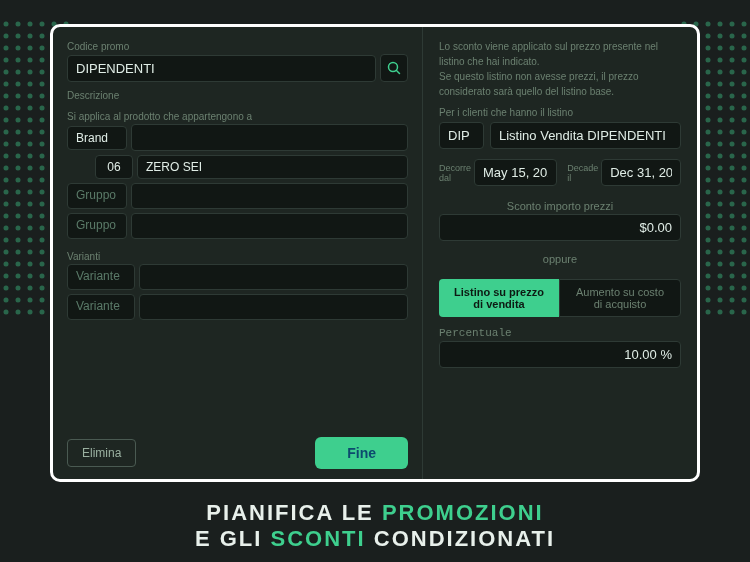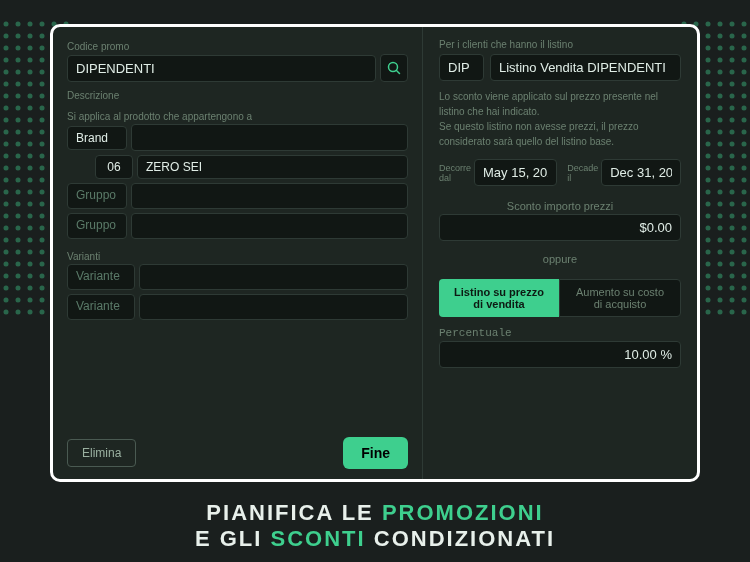--- a/index.html
+++ b/index.html
@@ -233,24 +233,24 @@
       color: #9ab0a0;
       font-size: 12px;
       padding: 6px 14px;
       cursor: pointer;
     }
 
     .fine-btn {
       background: #3ecf8e;
       border: none;
       border-radius: 6px;
-      color: #000000;
+      color: #0c4a6e;
       font-size: 14px;
       font-weight: 600;
-      padding: 8px 18px;
+      padding: 8px 32px;
       cursor: pointer;
     }
 
     
     .info-text {
       font-size: 10px;
       color: #6b8070;
       line-height: 1.5;
     }
 
@@ -516,30 +516,30 @@
     <div class="bottom-actions">
       <button class="elimina-btn">Elimina</button>
       <button class="fine-btn">Fine</button>
     </div>
 
   </div>
 
   <div class="right-panel">
 
     <div>
+      <div class="info-text">Lo sconto viene applicato sul prezzo presente nel listino che hai indicato.</div>
+      <div class="info-text">Se questo listino non avesse prezzi, il prezzo considerato sarà quello del listino base.</div>
+    </div>
+
+    <div>
       <div class="listino-label">Per i clienti che hanno il listino</div>
       <div class="listino-row">
         <input type="text" class="listino-code" value="DIP" style="width: 45px;">
         <input type="text" class="listino-name" value="Listino Vendita DIPENDENTI" style="">
       </div>
-    </div>
-
-    <div>
-      <div class="info-text">Lo sconto viene applicato sul prezzo presente nel listino che hai indicato.</div>
-      <div class="info-text">Se questo listino non avesse prezzi, il prezzo considerato sarà quello del listino base.</div>
     </div>
 
     <div class="date-row">
       <div class="date-group">
         <div class="date-label-small">Decorre dal</div>
         <input type="text" class="date-input" value="May 15, 2022" style="">
       </div>
       <div class="date-group">
         <div class="date-label-small">Decade il</div>
         <input type="text" class="date-input" value="Dec 31, 2023" style="">

